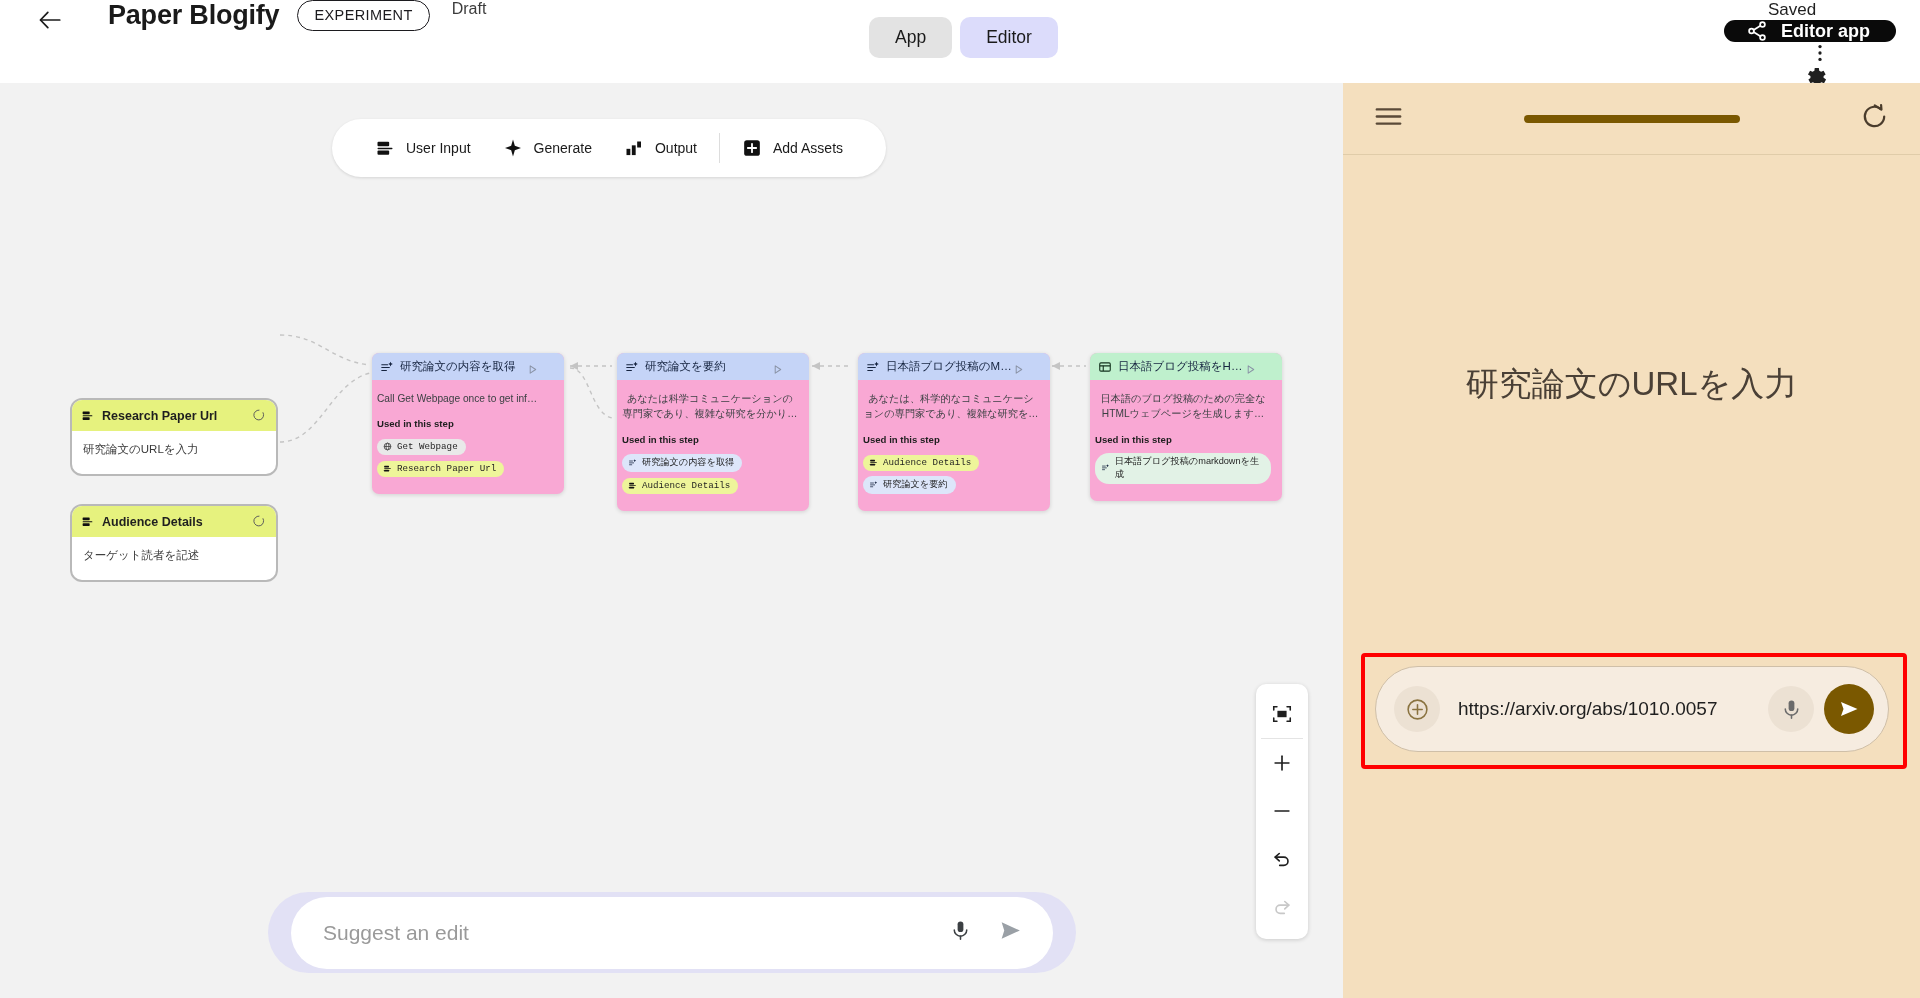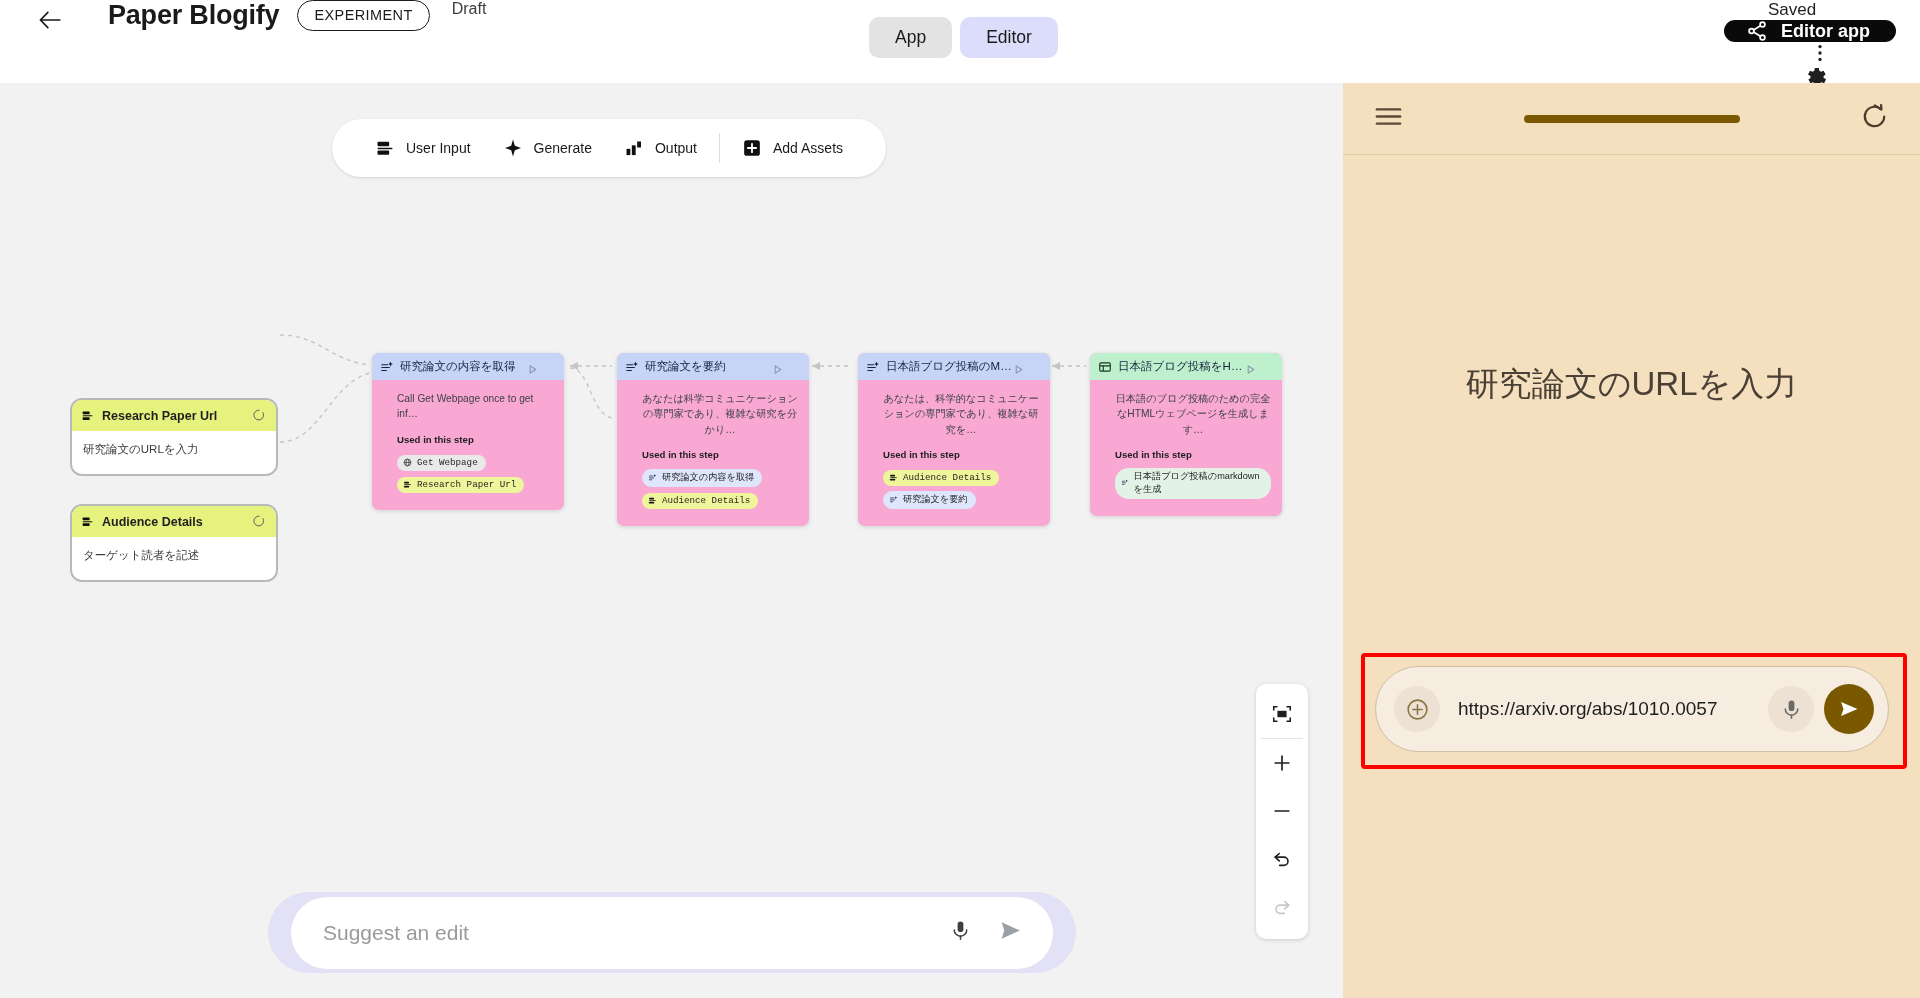--- a/index.html
+++ b/index.html
@@ -123,21 +123,21 @@
     padding: 0 8px; gap: 6px; position: relative;
   }
   .fhead.blue { background: #c5d4f7; }
   .fhead.green { background: #bff0cd; }
   .fhead .ftitle {
     font-size: 11.5px; color: #15233f; font-weight: 500;
     white-space: nowrap; overflow: hidden; text-overflow: ellipsis;
     max-width: 128px;
   }
   .play-ic { position: absolute; right: 26px; top: 8px; }
-  .fnode .fbody { padding: 11px 11px 13px 25px; }
+  .fnode .fbody { padding: 11px 11px 13px 5px; }
   .fdesc {
     font-size: 10.2px; color: #3c4043; line-height: 1.5;
     margin-bottom: 12px;
   }
   .fdesc.center { text-align: center; }
   .used-label {
     font-size: 9.6px; font-weight: 700; color: #1f1f1f; margin-bottom: 8px;
   }
   .chip {
     display: inline-flex; align-items: center; gap: 5px;

